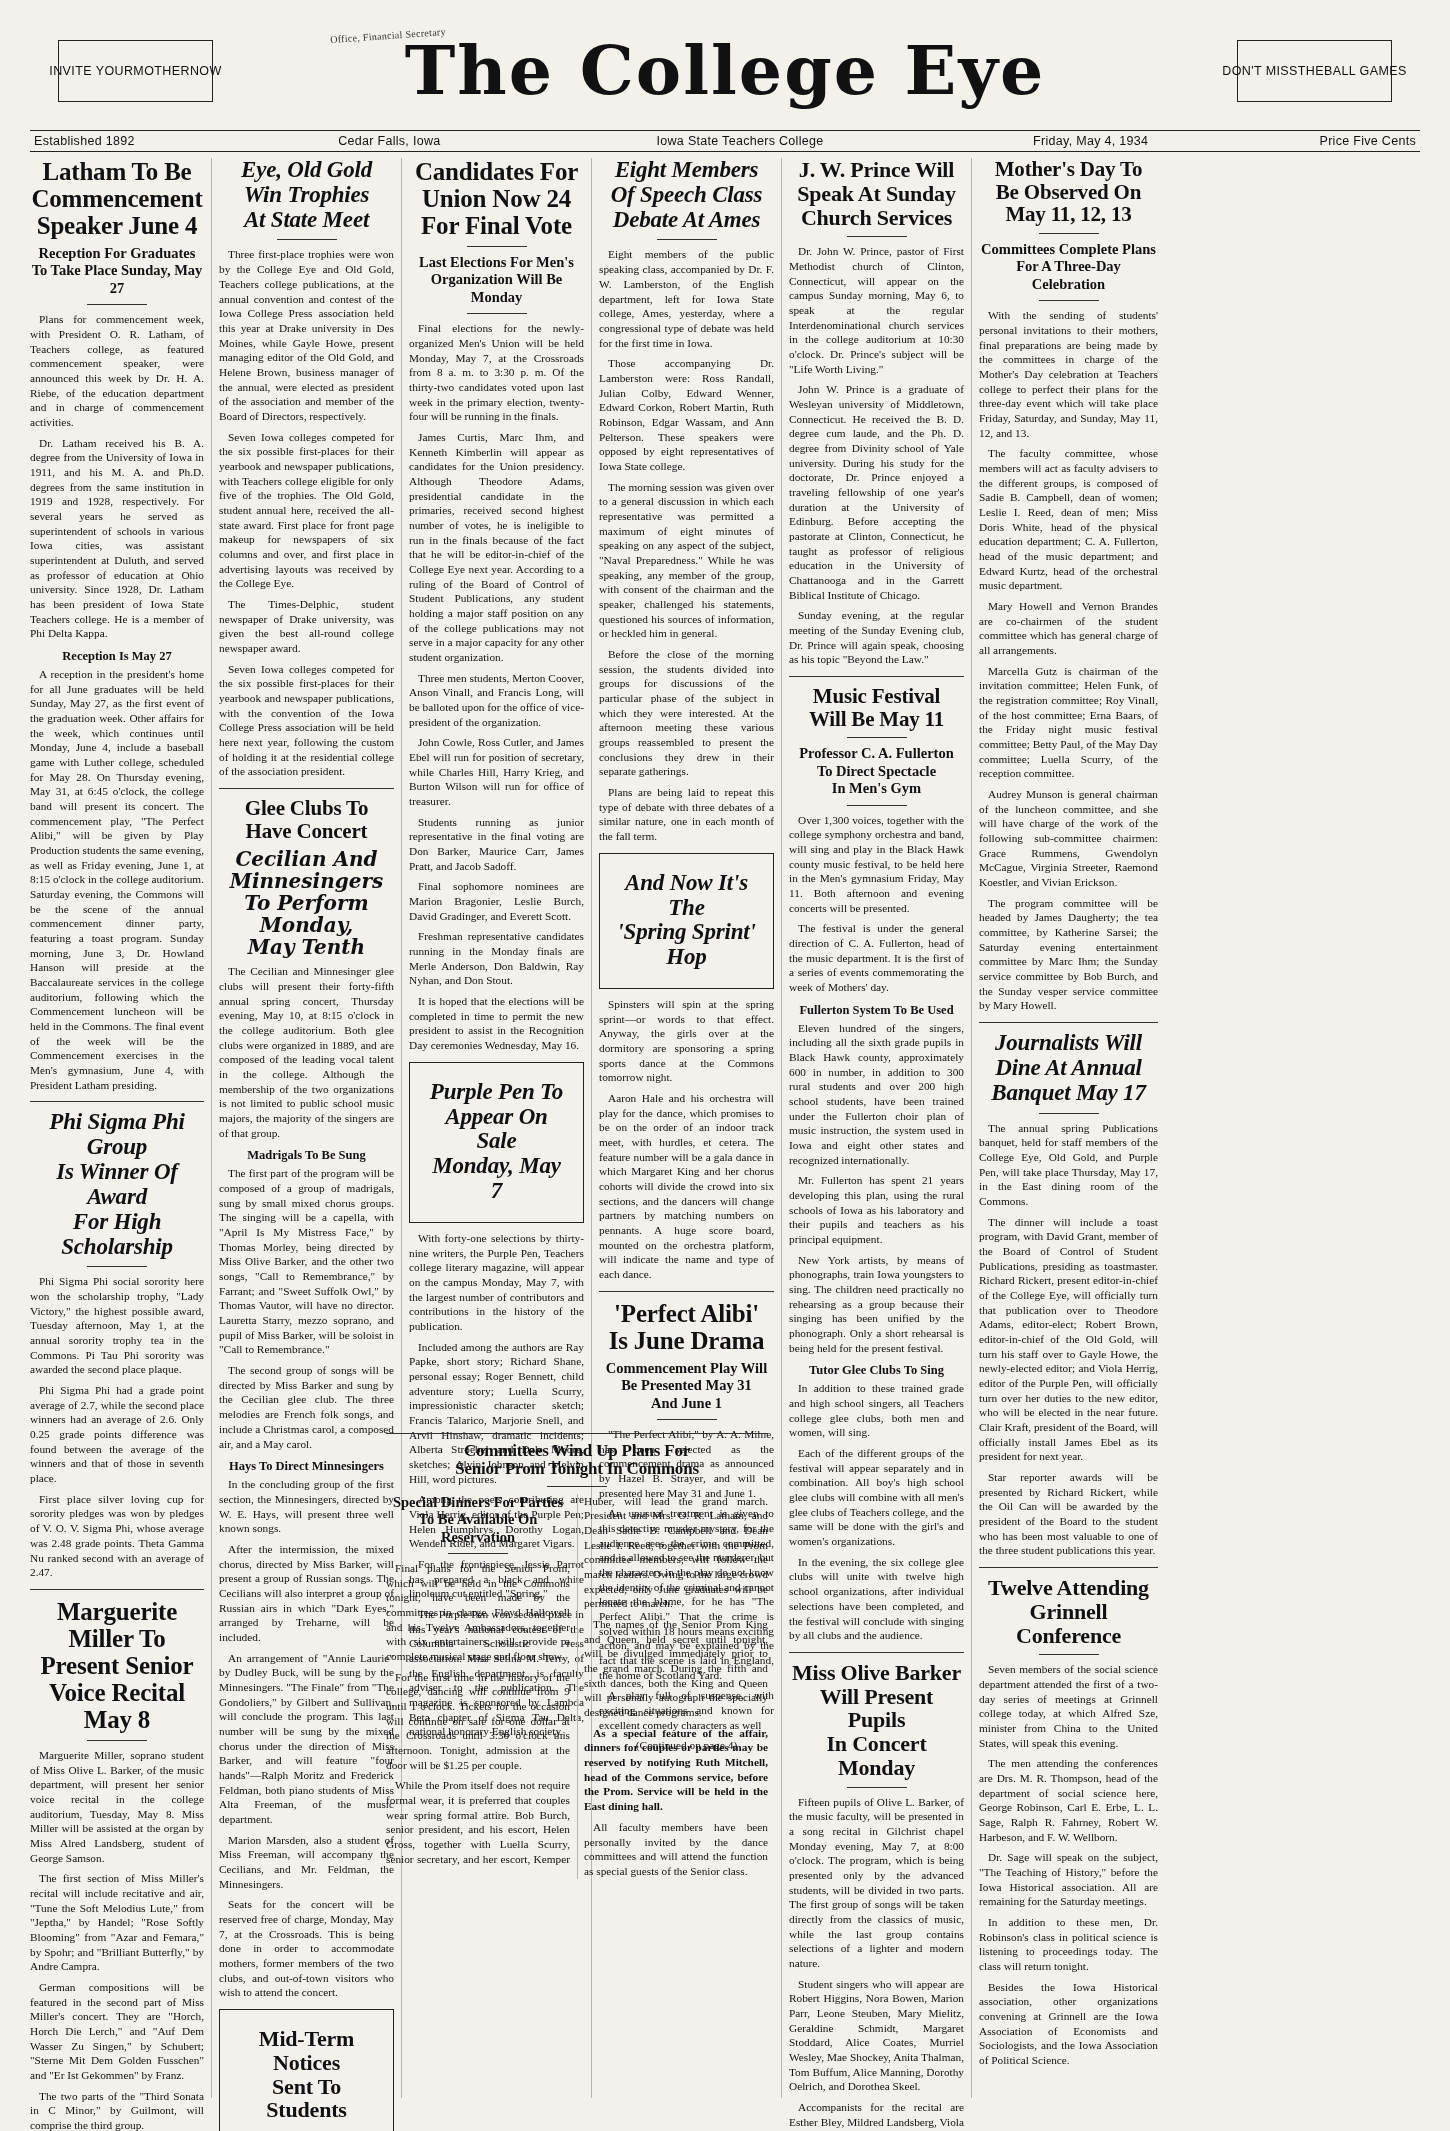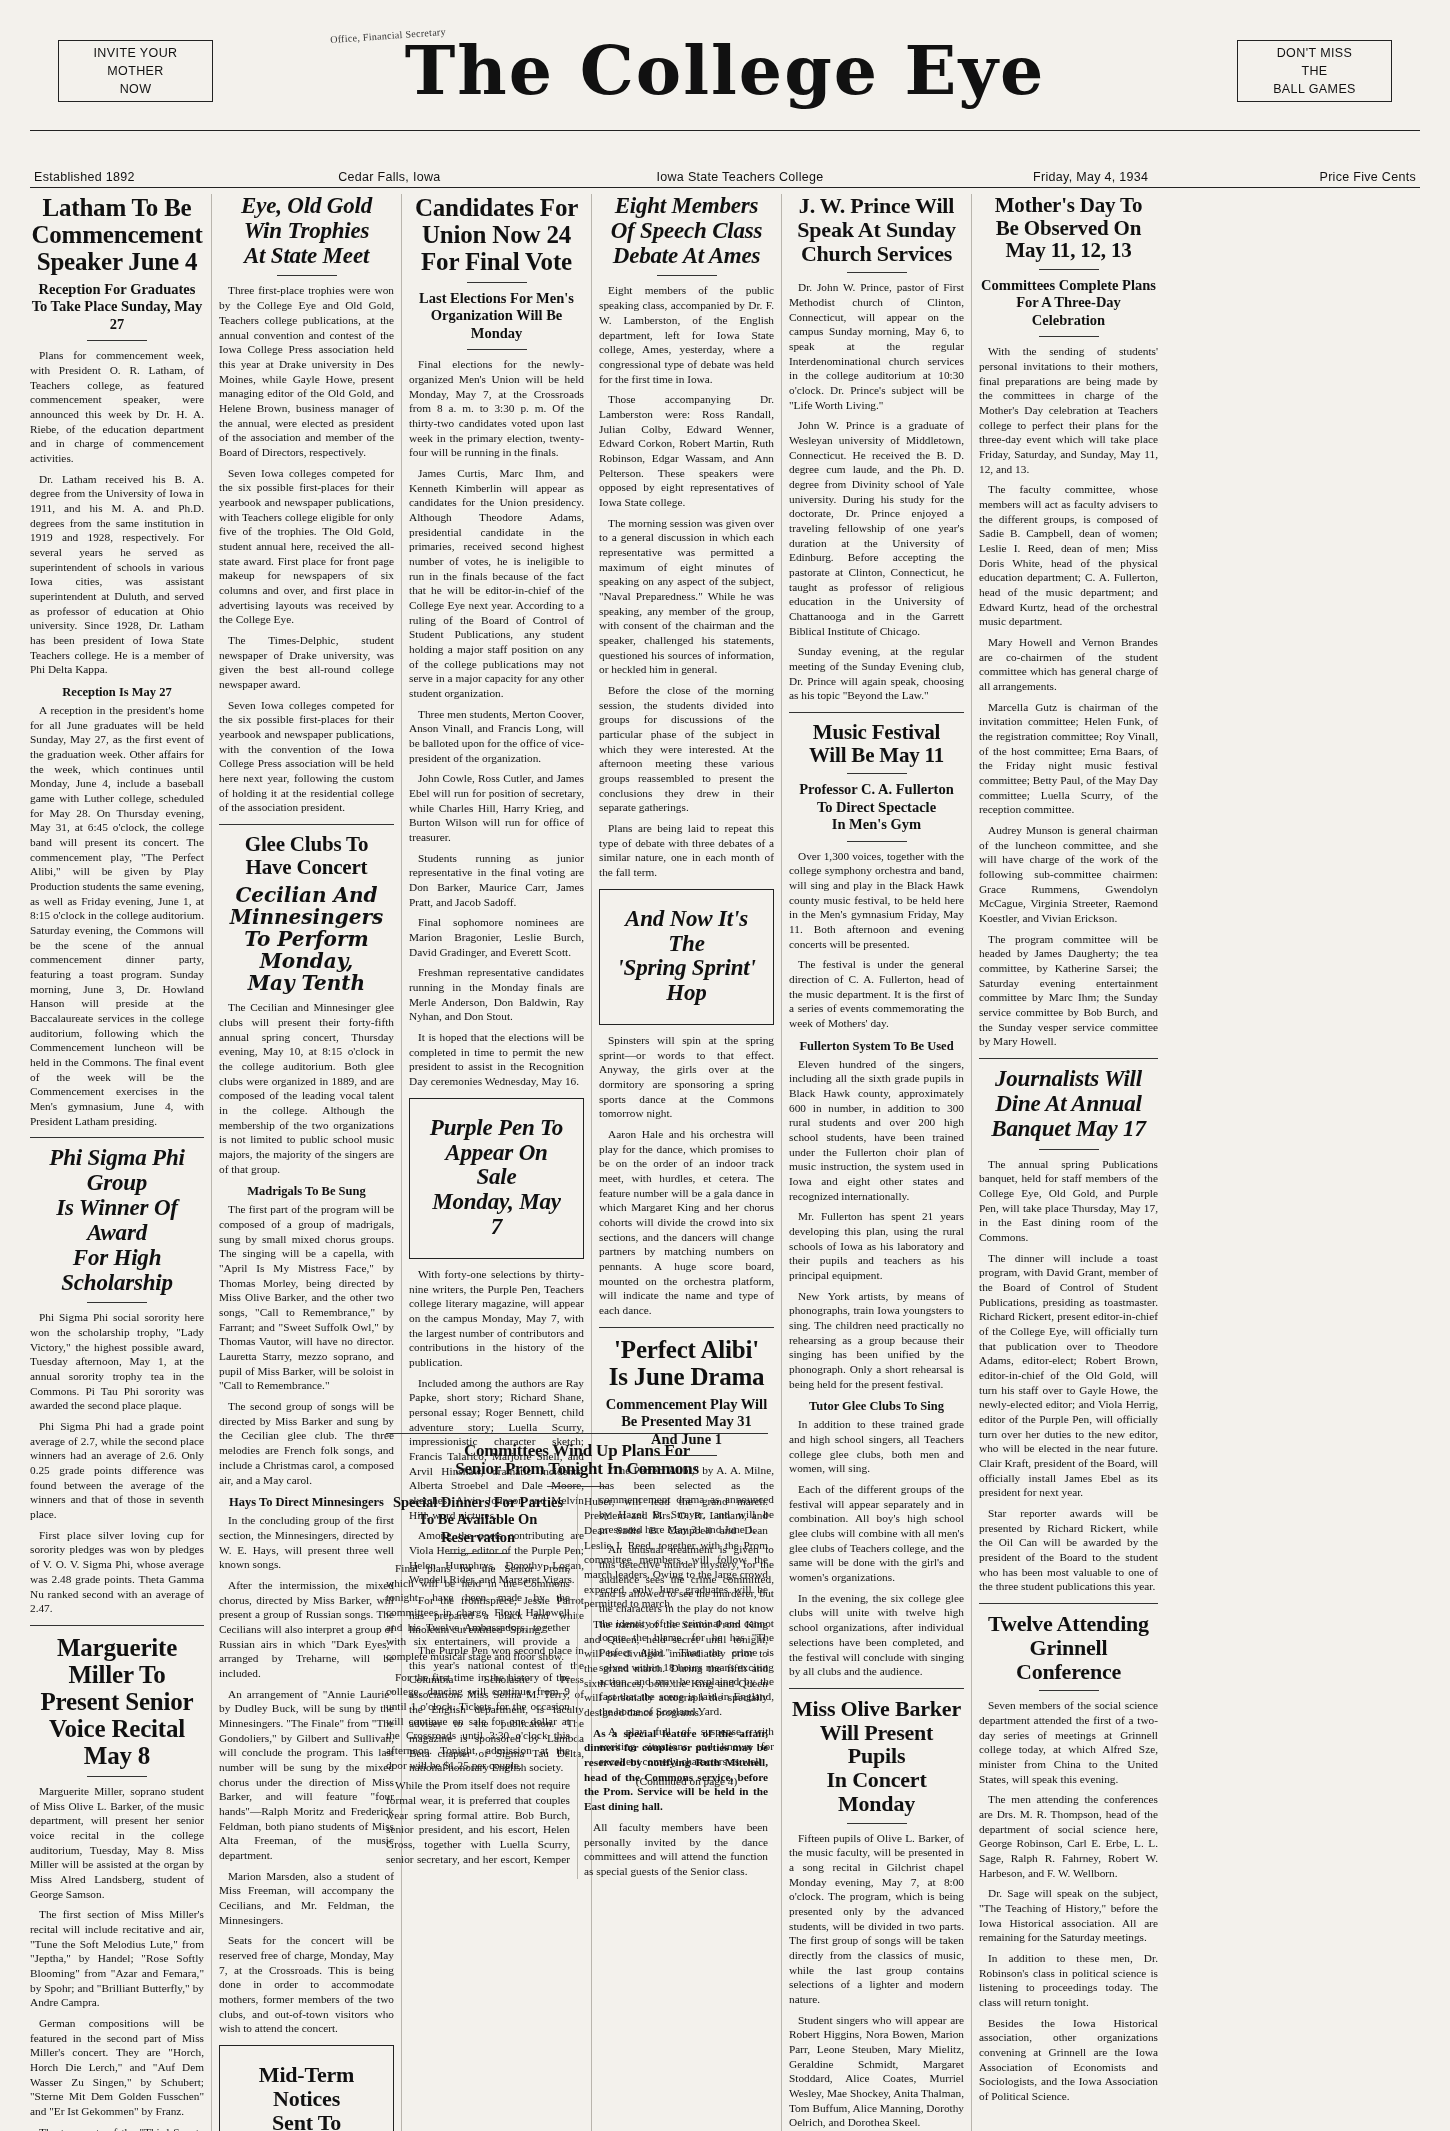--- a/index.html
+++ b/index.html
@@ -13,21 +13,21 @@
     background:#f3f1ec;
     margin:0 auto;
     position:relative;
     padding:28px 30px 10px 30px;
   }
   
   .masthead { position:relative; height:92px; }
   .ear {
     border:1px solid #222;
     width:155px; height:62px;
-    display:flex; flex-direction:column; align-items:center; justify-content:center;
+    display:flex; flex-direction:row; align-items:center; justify-content:center;
     font-family:"Liberation Sans", sans-serif;
     font-size:12.5px; line-height:1.45; letter-spacing:.4px;
     position:absolute; top:12px;
   }
   .ear.left { left:28px; }
   .ear.right { right:28px; }
   .ear div { white-space:nowrap; }
   .paper-title {
     text-align:center;
     font-family:"DejaVu Serif", serif;
@@ -49,21 +49,21 @@
   
   .dateline {
     border-top:1px solid #222; border-bottom:1px solid #222;
     margin-top:10px;
     display:flex; align-items:center;
     font-family:"Liberation Sans", sans-serif;
     font-size:12.5px;
     padding:3px 4px;
     letter-spacing:.3px;
   }
-  .dateline span { white-space:nowrap;margin-top:36px; }
+  .dateline span { white-space:nowrap; }
   .dl-1 { flex:0 0 180px; }
   .dl-2 { flex:1; text-align:center; }
   .dl-3 { flex:1; text-align:center; }
   .dl-4 { flex:1; text-align:center; }
   .dl-5 { flex:0 0 150px; text-align:right; }
 
   
   .cols {
     display:flex;
     margin-top:6px;

